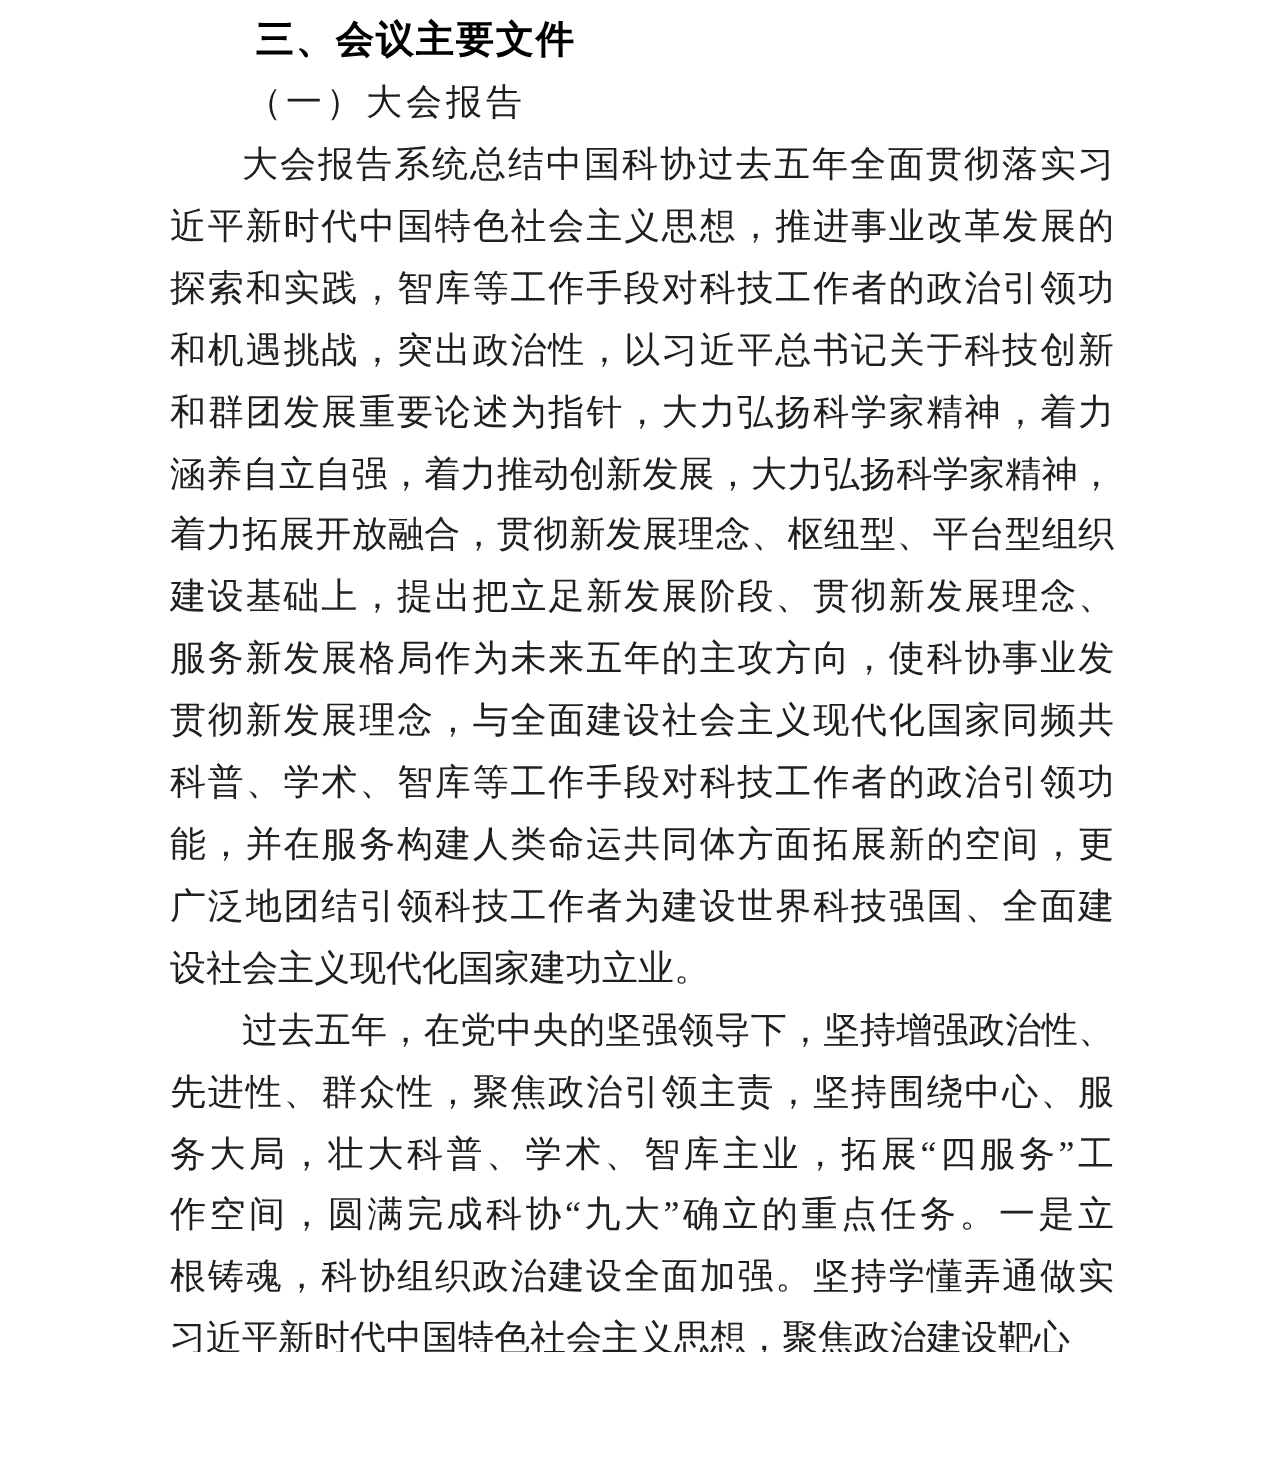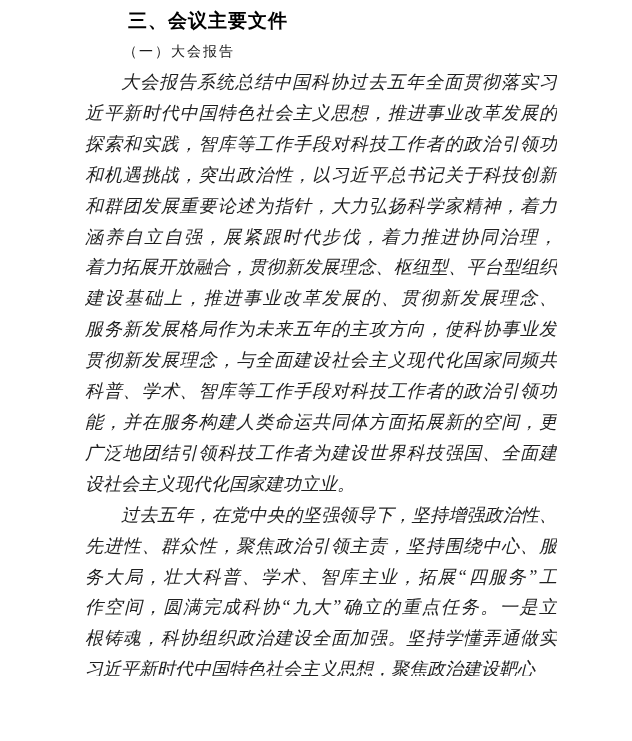--- a/index.html
+++ b/index.html
@@ -30,32 +30,31 @@
     font-size: 19px;
     line-height: 30px;
     letter-spacing: 1px;
     color: #000000;
     white-space: nowrap;
   }
   .subheading {
     margin: 0;
     padding-left: 38px;
     font-weight: 400;
-    font-size: 14px;
+    font-size: 18px;
     line-height: 31px;
     letter-spacing: 2px;
     color: #1c1c1c;
     white-space: nowrap;
   }
   .body-text {
     width: 472px;
   }
   .paragraph {
     margin: 0;
-    font-style: italic;
   }
   .line {
     font-size: 18px;
     line-height: 30.9px;
     color: #1f1f1f;
     text-align: justify;
     text-align-last: justify;
     overflow: hidden;
   }
   .line.first {
@@ -71,23 +70,23 @@
 <div class="page">
   <h1 class="heading">三、会议主要文件</h1>
   <h2 class="subheading">（一）大会报告</h2>
   <div class="body-text" id="document-body">
       <div class="paragraph">
         <div class="line first">大会报告系统总结中国科协过去五年全面贯彻落实习</div>
         <div class="line">近平新时代中国特色社会主义思想，推进事业改革发展的</div>
         <div class="line">探索和实践，智库等工作手段对科技工作者的政治引领功</div>
         <div class="line">和机遇挑战，突出政治性，以习近平总书记关于科技创新</div>
         <div class="line">和群团发展重要论述为指针，大力弘扬科学家精神，着力</div>
-        <div class="line">涵养自立自强，展紧跟时代步伐，着力推进协同治理，</div>
+        <div class="line">涵养自立自强，着力推动创新发展，大力弘扬科学家精神，</div>
         <div class="line">着力拓展开放融合，贯彻新发展理念、枢纽型、平台型组织</div>
-        <div class="line">建设基础上，推进事业改革发展的、贯彻新发展理念、</div>
+        <div class="line">建设基础上，提出把立足新发展阶段、贯彻新发展理念、</div>
         <div class="line">服务新发展格局作为未来五年的主攻方向，使科协事业发</div>
         <div class="line">贯彻新发展理念，与全面建设社会主义现代化国家同频共</div>
         <div class="line">科普、学术、智库等工作手段对科技工作者的政治引领功</div>
         <div class="line">能，并在服务构建人类命运共同体方面拓展新的空间，更</div>
         <div class="line">广泛地团结引领科技工作者为建设世界科技强国、全面建</div>
         <div class="line last">设社会主义现代化国家建功立业。</div>
       </div>
       <div class="paragraph">
         <div class="line first">过去五年，在党中央的坚强领导下，坚持增强政治性、</div>
         <div class="line">先进性、群众性，聚焦政治引领主责，坚持围绕中心、服</div>

